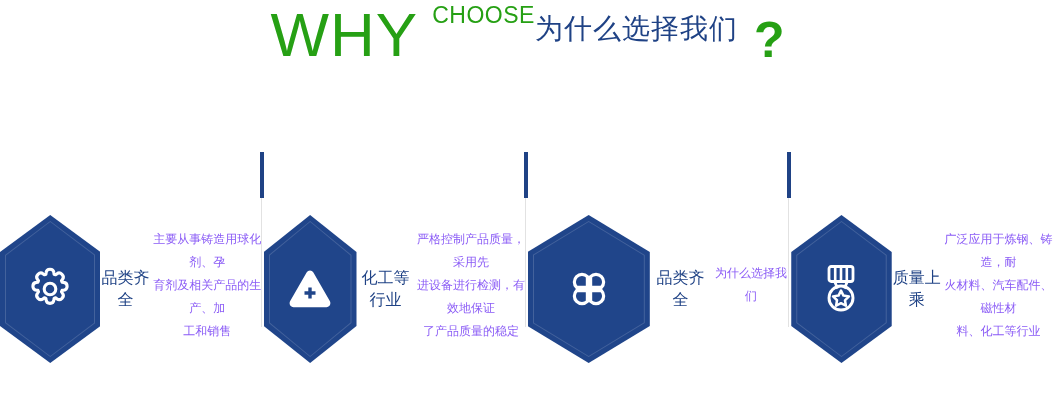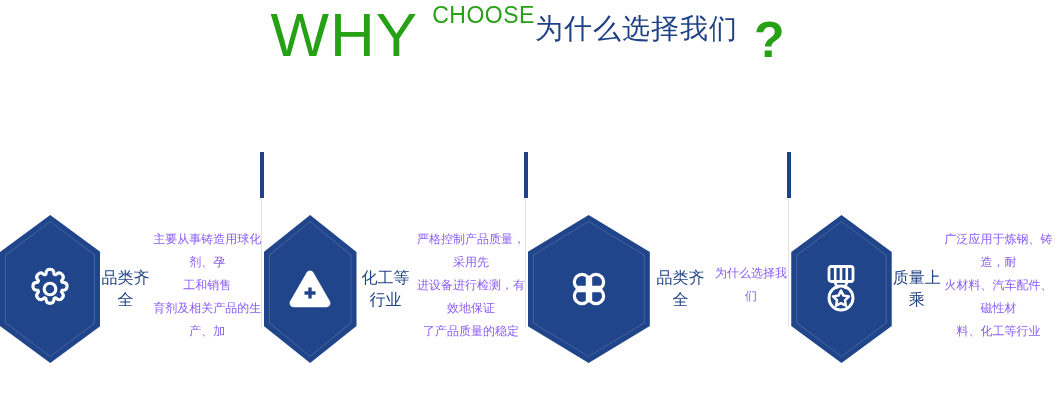--- a/index.html
+++ b/index.html
@@ -207,22 +207,22 @@
         <div class="hex-icon">
           <svg width="48" height="48" viewBox="0 0 48 48">
             <path d="M24 4.2c-2.2 0-3.7 1.6-3.9 3.5l-.2 1.5-1.5.6-1.2-.9c-1.5-1.2-3.7-1.1-5.2.4s-1.6 3.7-.4 5.2l.9 1.2-.6 1.5-1.5.2c-1.9.2-3.5 1.7-3.5 3.9s1.6 3.7 3.5 3.9l1.5.2.6 1.5-.9 1.2c-1.2 1.5-1.1 3.7.4 5.2s3.7 1.6 5.2.4l1.2-.9 1.5.6.2 1.5c.2 1.9 1.7 3.5 3.9 3.5s3.7-1.6 3.9-3.5l.2-1.5 1.5-.6 1.2.9c1.5 1.2 3.7 1.1 5.2-.4s1.6-3.7.4-5.2l-.9-1.2.6-1.5 1.5-.2c1.9-.2 3.5-1.7 3.5-3.9s-1.6-3.7-3.5-3.9l-1.5-.2-.6-1.5.9-1.2c1.2-1.5 1.1-3.7-.4-5.2s-3.7-1.6-5.2-.4l-1.2.9-1.5-.6-.2-1.5c-.2-1.9-1.7-3.5-3.9-3.5z" fill="none" stroke="#ffffff" stroke-width="3.1" stroke-linejoin="round"></path>
             <circle cx="24" cy="24" r="5.8" fill="none" stroke="#ffffff" stroke-width="3.1"></circle>
           </svg>
         </div>
       </div>
       <div class="card-title">品类齐全</div>
       <div class="card-desc">
         <span class="ln">主要从事铸造用球化剂、孕</span>
+        <span class="ln">育剂及相关产品的生产、加</span>
         <span class="ln">工和销售</span>
-        <span class="ln">育剂及相关产品的生产、加</span>
       </div>
       <div class="divider">
         <div class="seg-top"></div>
         <div class="seg-bot"></div>
       </div>
     </div>
 
     <div class="card">
       <div class="hex-wrap">
         <div class="hex"></div>

